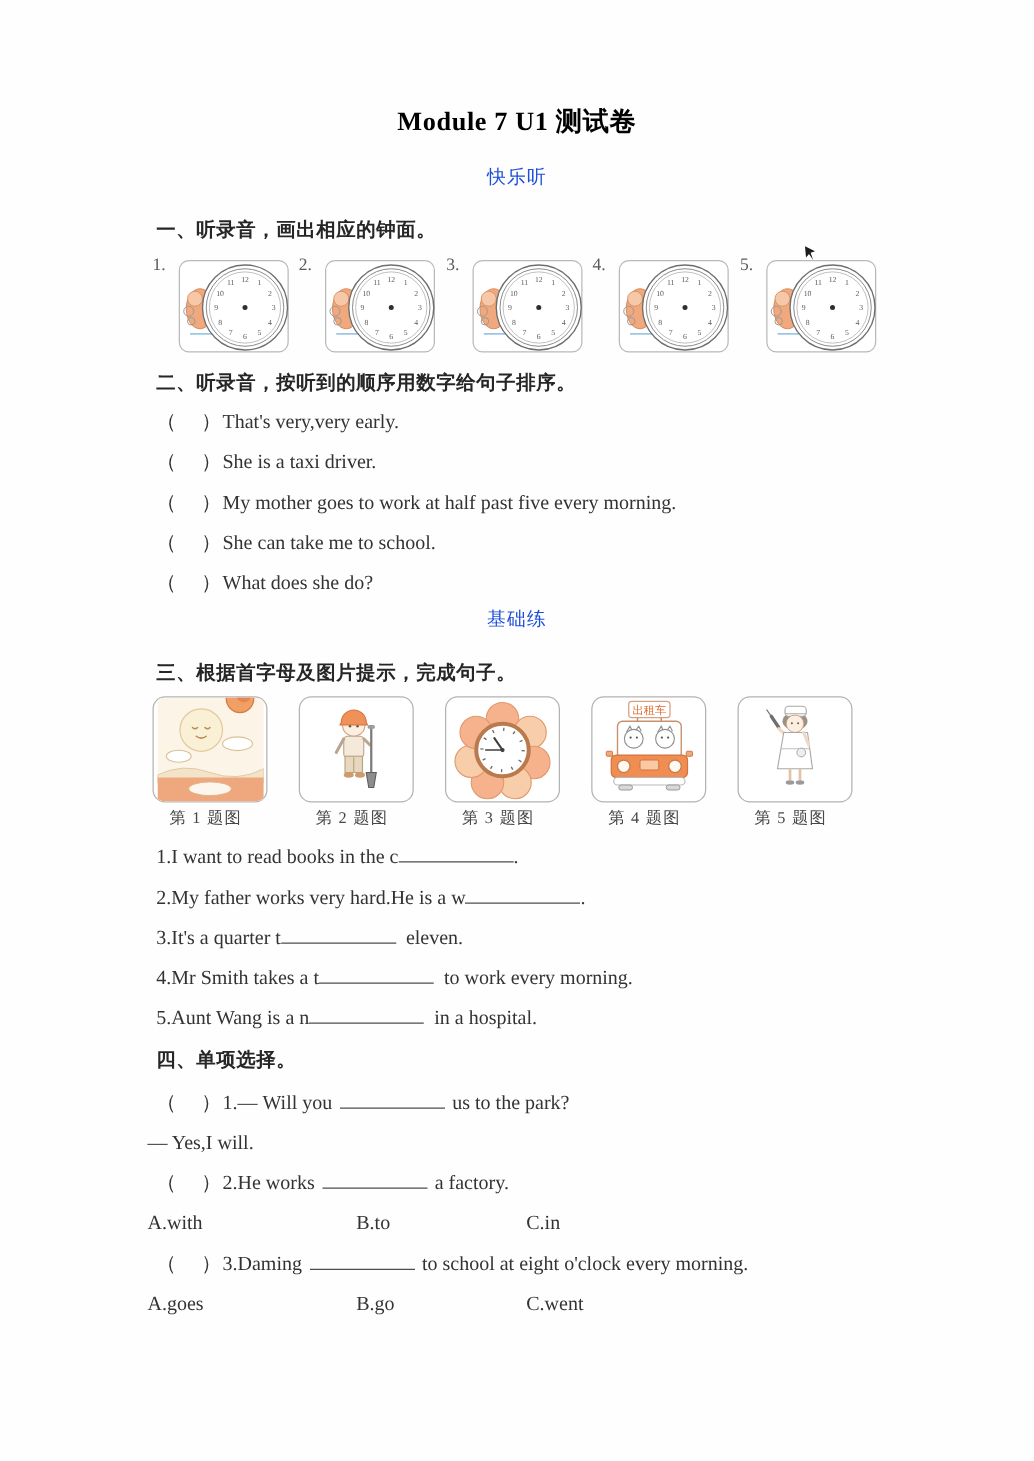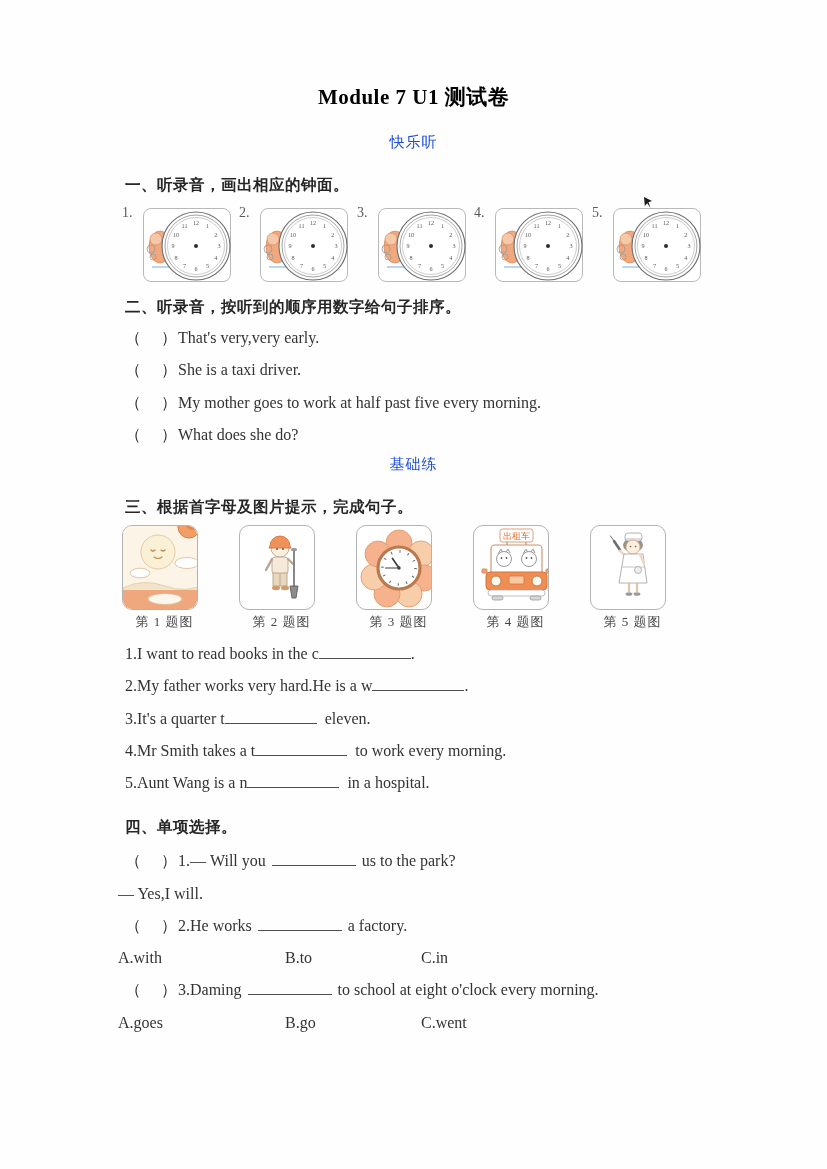--- a/index.html
+++ b/index.html
@@ -11,41 +11,41 @@
   }
   .page { position:relative; width:827px; height:1169px; background:#fefefe; padding-top:84px; }
 
   .doc-title { text-align:center; font-size:21px; font-weight:bold; color:#000000; line-height:26px; letter-spacing:.5px; }
   .banner { text-align:center; font-size:15px; color:#1d4ed8; line-height:20px; margin-top:22px; letter-spacing:1px; }
   .banner.b2 { margin-top:3px; }
   .sec-heading { font-size:15.5px; font-weight:bold; color:#262626; line-height:21px; padding-left:125px; letter-spacing:.5px; }
   .h1 { margin-top:22px; }
   .h2 { margin-top:2px; }
   .h3 { margin-top:22px; }
-  .h4 { margin-top:17px; }
+  .h4 { margin-top:6px; }
 
   
   .clock-row { position:relative; height:90px; margin:9px 0 0 122px; }
   .clock-unit { position:absolute; top:0; width:112px; height:90px; }
   .clock-no { position:absolute; left:0; top:1px; font-size:14px; color:#5a5a5a; }
   .clock-box { position:absolute; left:21px; top:4px; width:88px; height:74px;
     border:1px solid #b9b9b9; border-radius:8px; background:#fff; }
   .clock-box svg { position:absolute; left:0; top:0; }
   .cursor-mark { position:absolute; left:521px; top:-8px; width:11px; height:13px; }
 
   
   .tline { line-height:32.3px; font-size:16px; padding-left:125px; color:#333; white-space:nowrap; }
   .p2-list { margin-top:5px; }
   .br-open { margin-right:20px; }
   .br-close { margin-right:1px; }
 
   
   .pic-row { position:relative; height:106px; margin:8px 0 0 122px; }
   .pic-unit { position:absolute; top:0; width:85px; text-align:center; }
-  .pic-box { width:76px; height:85px; border:1px solid #b3b3b3; border-radius:10px; background:#fff; overflow:hidden; }
+  .pic-box { width:92px; height:85px; border:1px solid #b3b3b3; border-radius:10px; background:#fff; overflow:hidden; }
   .pic-caption { display:block; margin-top:3px; font-size:13px; color:#474747; letter-spacing:1px; }
   .fill-list { margin-top:7px; }
   .fill-line { line-height:32.2px; }
   .blank { display:inline-block; width:92px; height:14px; border-bottom:1px solid #4d4d4d; vertical-align:baseline; }
   .blank.mcq { width:84px; margin:0 6px; }
   .post-gap { margin-left:8px; }
 
   
   .p4-list { margin-top:8px; }
   .indent { padding-left:118px; }
@@ -213,20 +213,23 @@
 
   <div class="p2-list">
     <div class="tline">
       <span class="br-open">（</span><span class="br-close">）</span><span>That's very,very early.</span>
     </div>
     <div class="tline">
       <span class="br-open">（</span><span class="br-close">）</span><span>She is a taxi driver.</span>
     </div>
     <div class="tline">
       <span class="br-open">（</span><span class="br-close">）</span><span>My mother goes to work at half past five every morning.</span>
+    </div>
+    <div class="tline">
+      <span class="br-open">（</span><span class="br-close">）</span><span>She can take me to school.</span>
     </div>
     <div class="tline">
       <span class="br-open">（</span><span class="br-close">）</span><span>What does she do?</span>
     </div>
   </div>
 
   <div class="banner b2">基础练</div>
 
   <div class="sec-heading h3">三、根据首字母及图片提示，完成句子。</div>
 

